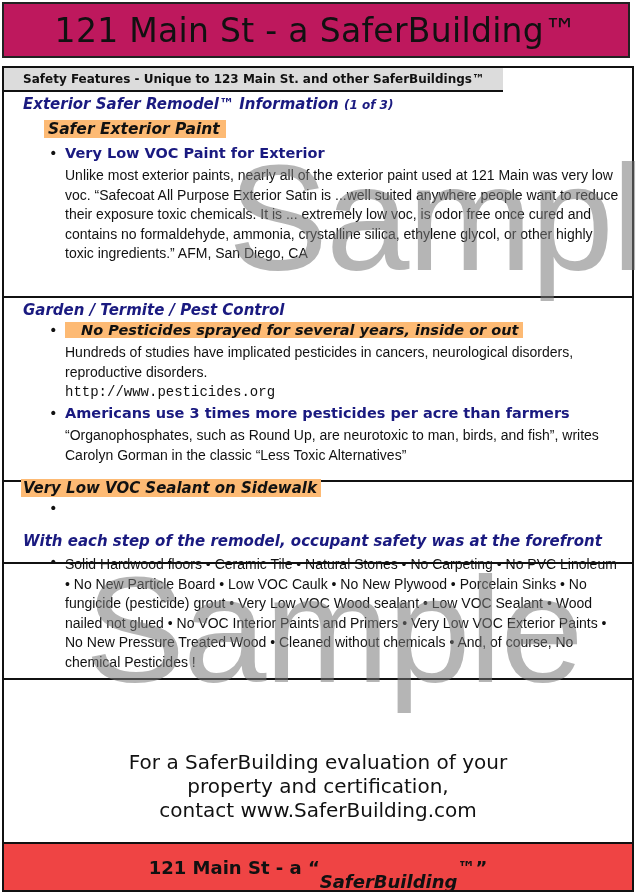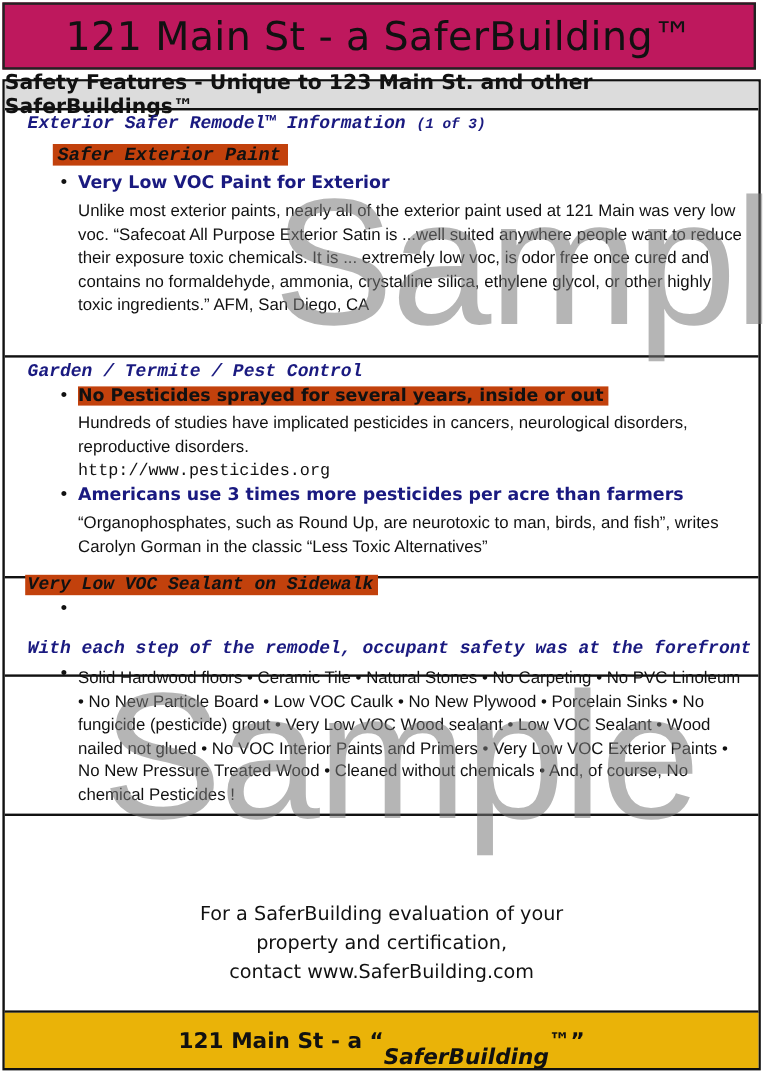--- a/index.html
+++ b/index.html
@@ -4,48 +4,48 @@
 <style>
   html, body { margin: 0; padding: 0; background: #ffffff; }
   body { width: 636px; height: 894px; position: relative; overflow: hidden;
          font-family: "DejaVu Sans", sans-serif; color: #111; }
   .title-box { position: absolute; left: 2px; top: 2px; width: 628px; height: 56px;
                background: #be185d; border: 2px solid #222; box-sizing: border-box;
                display: flex; align-items: center; justify-content: center; }
   .title-box span { font-size: 33px; color: #111; letter-spacing: 0.3px; }
   .frame { position: absolute; left: 2px; top: 66px; width: 632px; height: 826px;
            border: 2px solid #111; box-sizing: border-box; }
-  .subheader { position: absolute; left: 0; top: 0; width: 628px; height: 24px;
+  .subheader { position: absolute; left: 0; top: 0; width: 499px; height: 24px;
                background: #dcdcdc; border-bottom: 2px solid #111; box-sizing: border-box;
                display: flex; align-items: center; justify-content: center;
-               font-size: 17px; font-weight: bold; color: #111; }
+               font-size: 12px; font-weight: bold; color: #111; }
   .section { position: absolute; left: 0; width: 628px; box-sizing: border-box;
              border-bottom: 2px solid #111; }
   .sec1 { top: 24px; height: 206px; }
   .sec2 { top: 230px; height: 184px; }
   .sec3 { top: 408px; height: 88px; }
   .sec4 { top: 460px; height: 152px; }
   .sec5 { top: 668px; height: 108px; }
   .footer { position: absolute; left: 0; top: 776px; width: 628px; height: 46px;
-            background: #eab308; display: flex; align-items: center; justify-content: center;
+            background: #ef4444; display: flex; align-items: center; justify-content: center;
             font-size: 18px; font-weight: bold; color: #111; }
   .footer i { font-style: italic; margin-top: 28px; }
   .heading { position: absolute; font-style: italic; font-weight: bold; color: #1a1a80;
-             font-size: 15px; white-space: nowrap; font-family: Liberation Mono, monospace; }
+             font-size: 15px; white-space: nowrap; }
   .heading .small { font-size: 12px; }
-  .hl { background: #c2410c; color: #111; padding: 0 6px 0 4px; }
+  .hl { background: #fdba74; color: #111; padding: 0 6px 0 4px; }
   .bullet { position: absolute; left: 45px; font-size: 14.5px; white-space: nowrap; }
   .bullet .dot { display: inline-block; width: 16px; }
   .bullet-title { font-weight: bold; color: #1a1a80; }
   .bullet-title.black { color: #111; }
   .body-text { position: absolute; left: 61px; width: 556px; font-size: 14px;
                line-height: 19.5px; color: #111; font-family: "Liberation Sans", sans-serif; }
   .mono { font-family: "Liberation Mono", monospace; font-size: 14px; }
   .cta { position: absolute; left: 0; top: 14px; width: 628px; text-align: center;
-         font-size: 16px; line-height: 24px; color: #111; }
+         font-size: 20px; line-height: 24px; color: #111; }
   .watermark { position: absolute; font-family: "Liberation Sans", sans-serif;
                font-size: 150px; color: rgba(120,120,120,0.55); pointer-events: none;
                letter-spacing: -2px; line-height: 1; }
 </style>
 </head>
 <body>
 
 <div class="title-box">
   <span>121 Main St - a SaferBuilding™</span>
 </div>
@@ -63,21 +63,21 @@
     </div>
     <div class="bullet" style="top:53px;">
       <span class="dot">•</span><span class="bullet-title">Very Low VOC Paint for Exterior</span>
     </div>
     <div class="body-text" style="top:74px;">Unlike most exterior paints, nearly all of the exterior paint used at 121 Main was very low voc. “Safecoat All Purpose Exterior Satin is ...well suited anywhere people want to reduce their exposure toxic chemicals.  It is ... extremely low voc, is odor free once cured and contains no formaldehyde, ammonia, crystalline silica, ethylene glycol, or other highly toxic ingredients.” AFM, San Diego, CA</div>
   </div>
 
   <div class="section sec2">
     <div class="heading" style="left:19px; top:3px;">Garden / Termite / Pest Control</div>
     <div class="bullet" style="top:24px;">
-      <span class="dot">•</span><span class="bullet-title black hl" style="padding:0 4px 0 0;">No Pesticides sprayed for several years, inside or out</span>
+      <span class="dot">•</span><span class="bullet-title black hl" style="padding:0 4px 0 16px;font-style:italic;">No Pesticides sprayed for several years, inside or out</span>
     </div>
     <div class="body-text" style="top:45px;">
       <span>Hundreds of studies have implicated pesticides in cancers, neurological disorders, reproductive disorders.</span><br>
       <span class="mono">http://www.pesticides.org</span>
     </div>
     <div class="bullet" style="top:107px;">
       <span class="dot">•</span><span class="bullet-title">Americans use 3 times more pesticides per acre than farmers</span>
     </div>
     <div class="body-text" style="top:128px;">“Organophosphates, such as Round Up, are neurotoxic to man, birds, and fish”, writes Carolyn Gorman in the classic “Less Toxic Alternatives”</div>
   </div>

